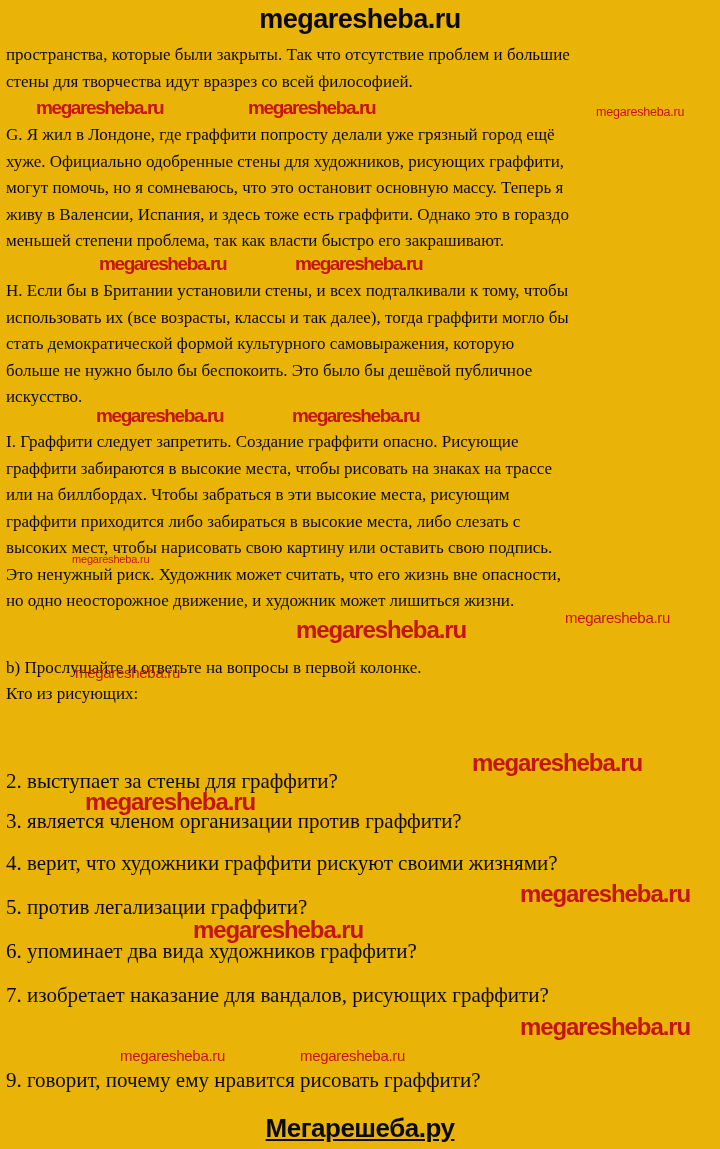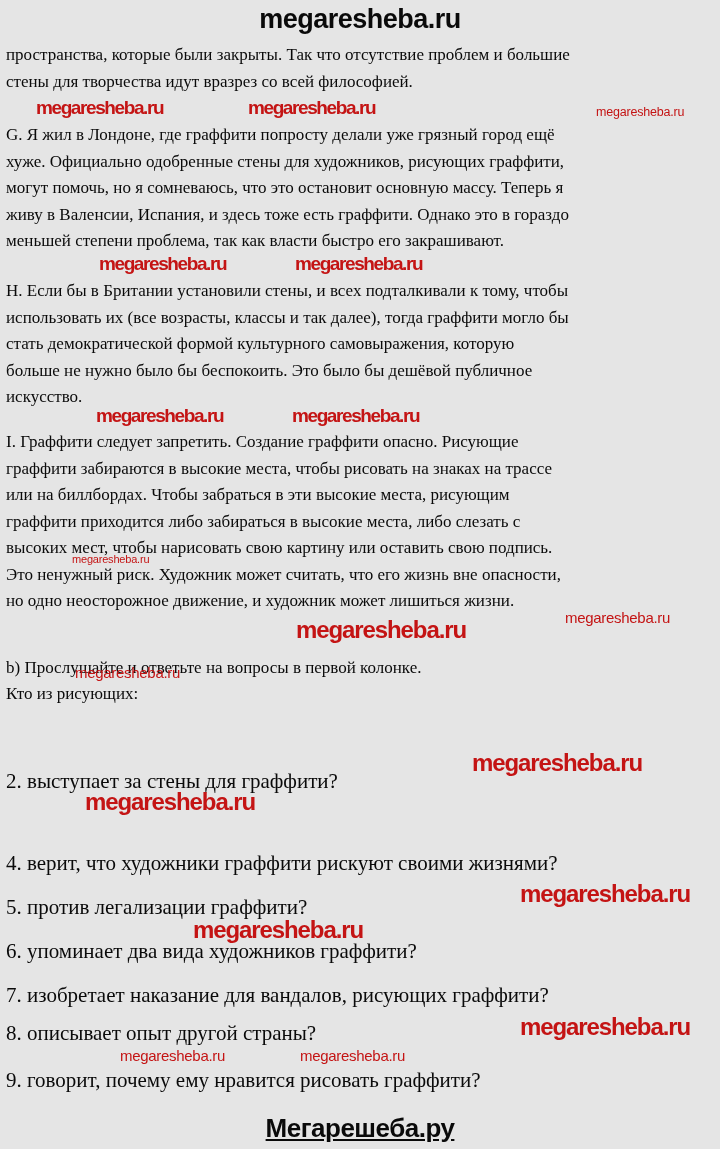--- a/index.html
+++ b/index.html
@@ -1,20 +1,20 @@
 <!DOCTYPE html>
 <html style="--accent: #c41414;"><head>
 <meta charset="utf-8">
 <style>
   html, body { margin: 0; padding: 0; background: #ffffff; }
   #page {
     position: relative;
     width: 720px;
     height: 1149px;
-    background: #e5e5e5;
+    background: #eab308;
     overflow: hidden;
     font-family: "Liberation Serif", serif;
     color: #0a0a0a;
   }
   .brand {
     position: absolute;
     left: 0;
     width: 720px;
     text-align: center;
     font-family: "Liberation Sans", sans-serif;
@@ -79,25 +79,25 @@
 или на биллбордах. Чтобы забраться в эти высокие места, рисующим
 граффити приходится либо забираться в высокие места, либо слезать с
 высоких мест, чтобы нарисовать свою картину или оставить свою подпись.
 Это ненужный риск. Художник может считать, что его жизнь вне опасности,
 но одно неосторожное движение, и художник может лишиться жизни.</p>
 
   <p class="para task-heading" style="top:639px">b) Прослушайте и ответьте на вопросы в первой колонке.</p>
   <p class="para" style="top:681px">Кто из рисующих:</p>
 
   <p class="q" style="top:768px">2. выступает за стены для граффити?</p>
+  <p class="q" style="top:808px">3. является членом организации против граффити?</p>
   <p class="q" style="top:850px">4. верит, что художники граффити рискуют своими жизнями?</p>
   <p class="q" style="top:894px">5. против легализации граффити?</p>
   <p class="q" style="top:938px">6. упоминает два вида художников граффити?</p>
   <p class="q" style="top:982px">7. изобретает наказание для вандалов, рисующих граффити?</p>
-  <p class="q" style="top:1020px">8. описывает опыт другой страны?</p>
   <p class="q" style="top:1067px">9. говорит, почему ему нравится рисовать граффити?</p>
 
   <div class="wm b19" style="left:36px;  top:98px">megaresheba.ru</div>
   <div class="wm b19" style="left:248px; top:98px">megaresheba.ru</div>
   <div class="wm r12" style="left:596px; top:106px">megaresheba.ru</div>
 
   <div class="wm b19" style="left:99px;  top:254px">megaresheba.ru</div>
   <div class="wm b19" style="left:295px; top:254px">megaresheba.ru</div>
 
   <div class="wm b19" style="left:96px;  top:406px">megaresheba.ru</div>

